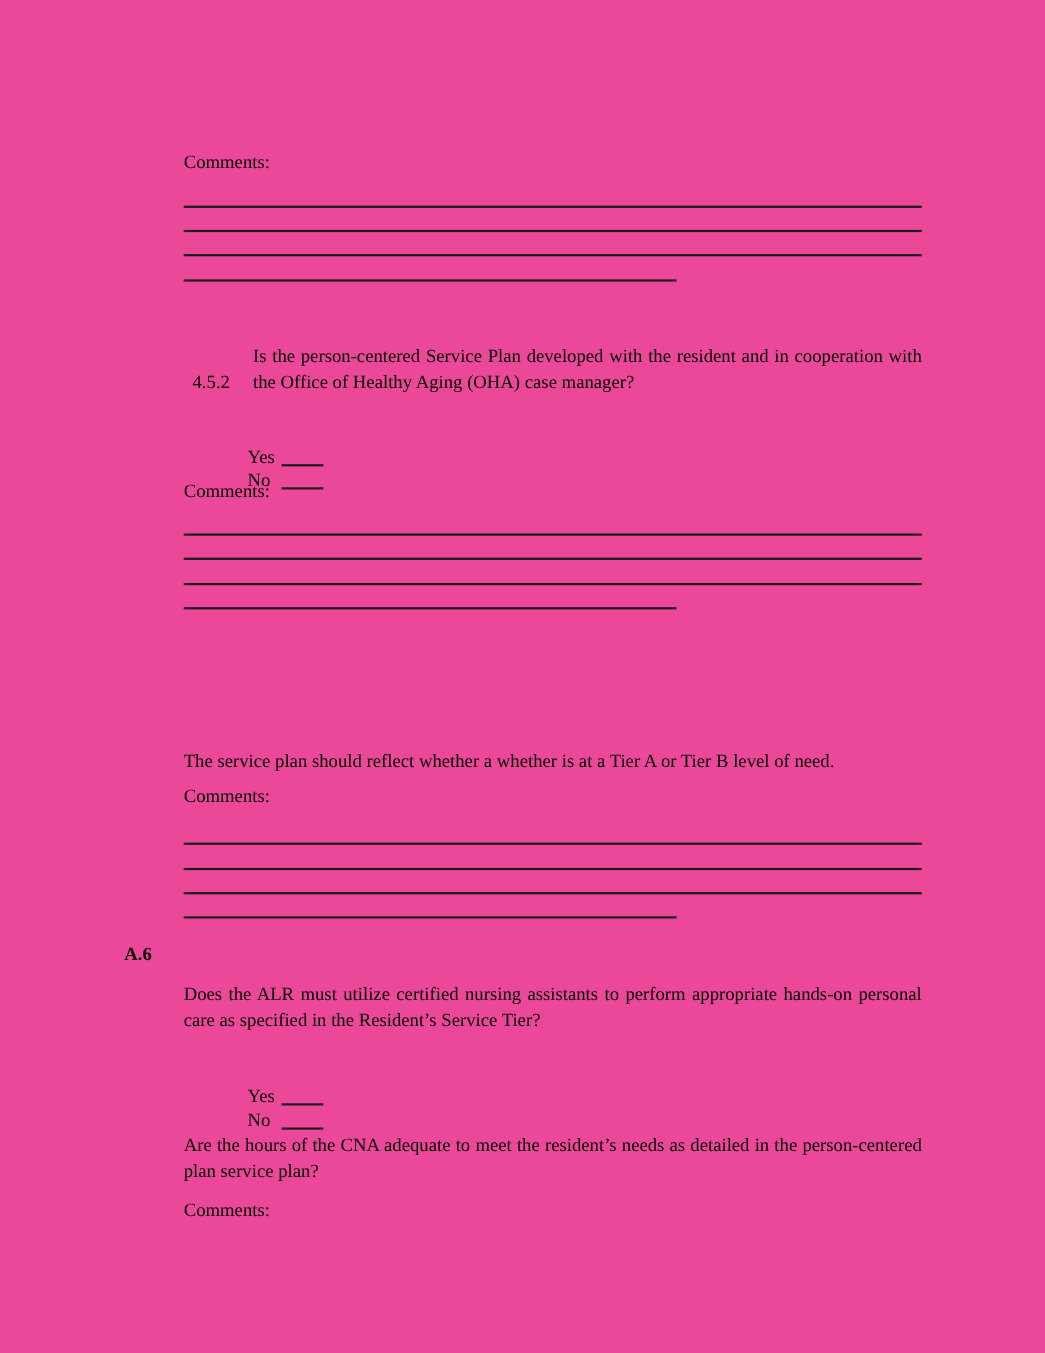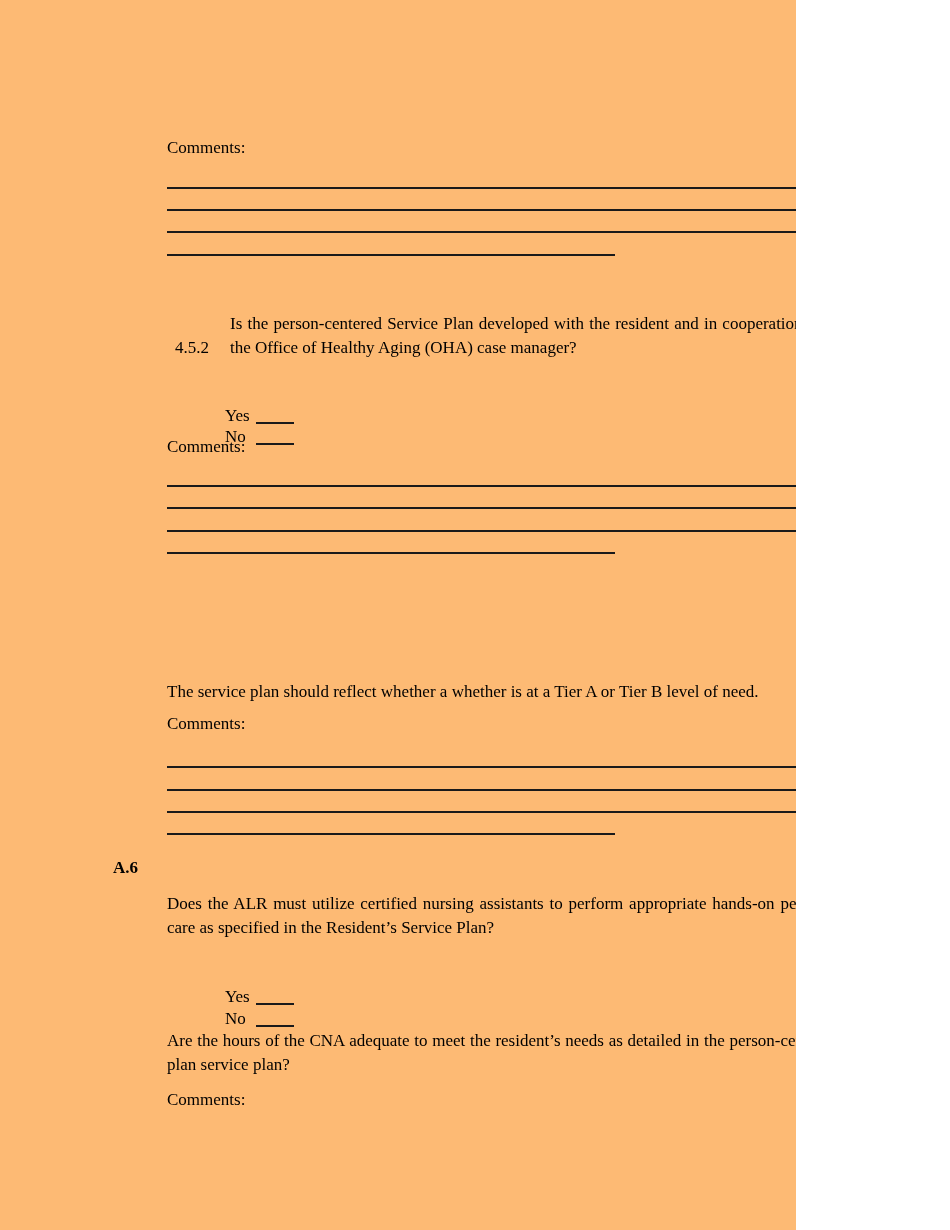--- a/index.html
+++ b/index.html
@@ -2,23 +2,23 @@
 <html><head>
 <meta charset="utf-8">
 <style>
   html, body {
     margin: 0;
     padding: 0;
     background: #ffffff;
   }
   .page {
     position: relative;
-    width: 796px;
+    width: 950px;
     height: 1230px;
-    background: #fdba74;
+    background: #ec4899;
     font-family: "Liberation Serif", "DejaVu Serif", serif;
     font-size: 17px;
     line-height: 23.5px;
     color: #000000;
     overflow: hidden;
   }
   .abs { position: absolute; }
 
   
   .wline {
@@ -101,21 +101,21 @@
   <div class="abs" style="left:167px; top:712px">Comments:</div>
   <div class="wline full" style="top:766px"></div>
   <div class="wline full" style="top:789px"></div>
   <div class="wline full" style="top:811px"></div>
   <div class="wline short" style="top:833px"></div>
 
   <div class="abs a6head">
     <span class="a6num">A.6</span>
   </div>
 
-  <div class="abs para" style="top:892px">Does the ALR must utilize certified nursing assistants to perform appropriate hands-on personal care as specified in the Resident’s Service Plan?</div>
+  <div class="abs para" style="top:892px">Does the ALR must utilize certified nursing assistants to perform appropriate hands-on personal care as specified in the Resident’s Service Tier?</div>
 
   <div class="abs yn" style="top:951px">
     <span class="ynl">Yes</span><span class="blank"></span>
   </div>
   <div class="abs yn" style="top:973px">
     <span class="ynl">No</span><span class="blank"></span>
   </div>
 
   <div class="abs para" style="top:1029px">Are the hours of the CNA adequate to meet the resident’s needs as detailed in the person-centered plan service plan?</div>
 

